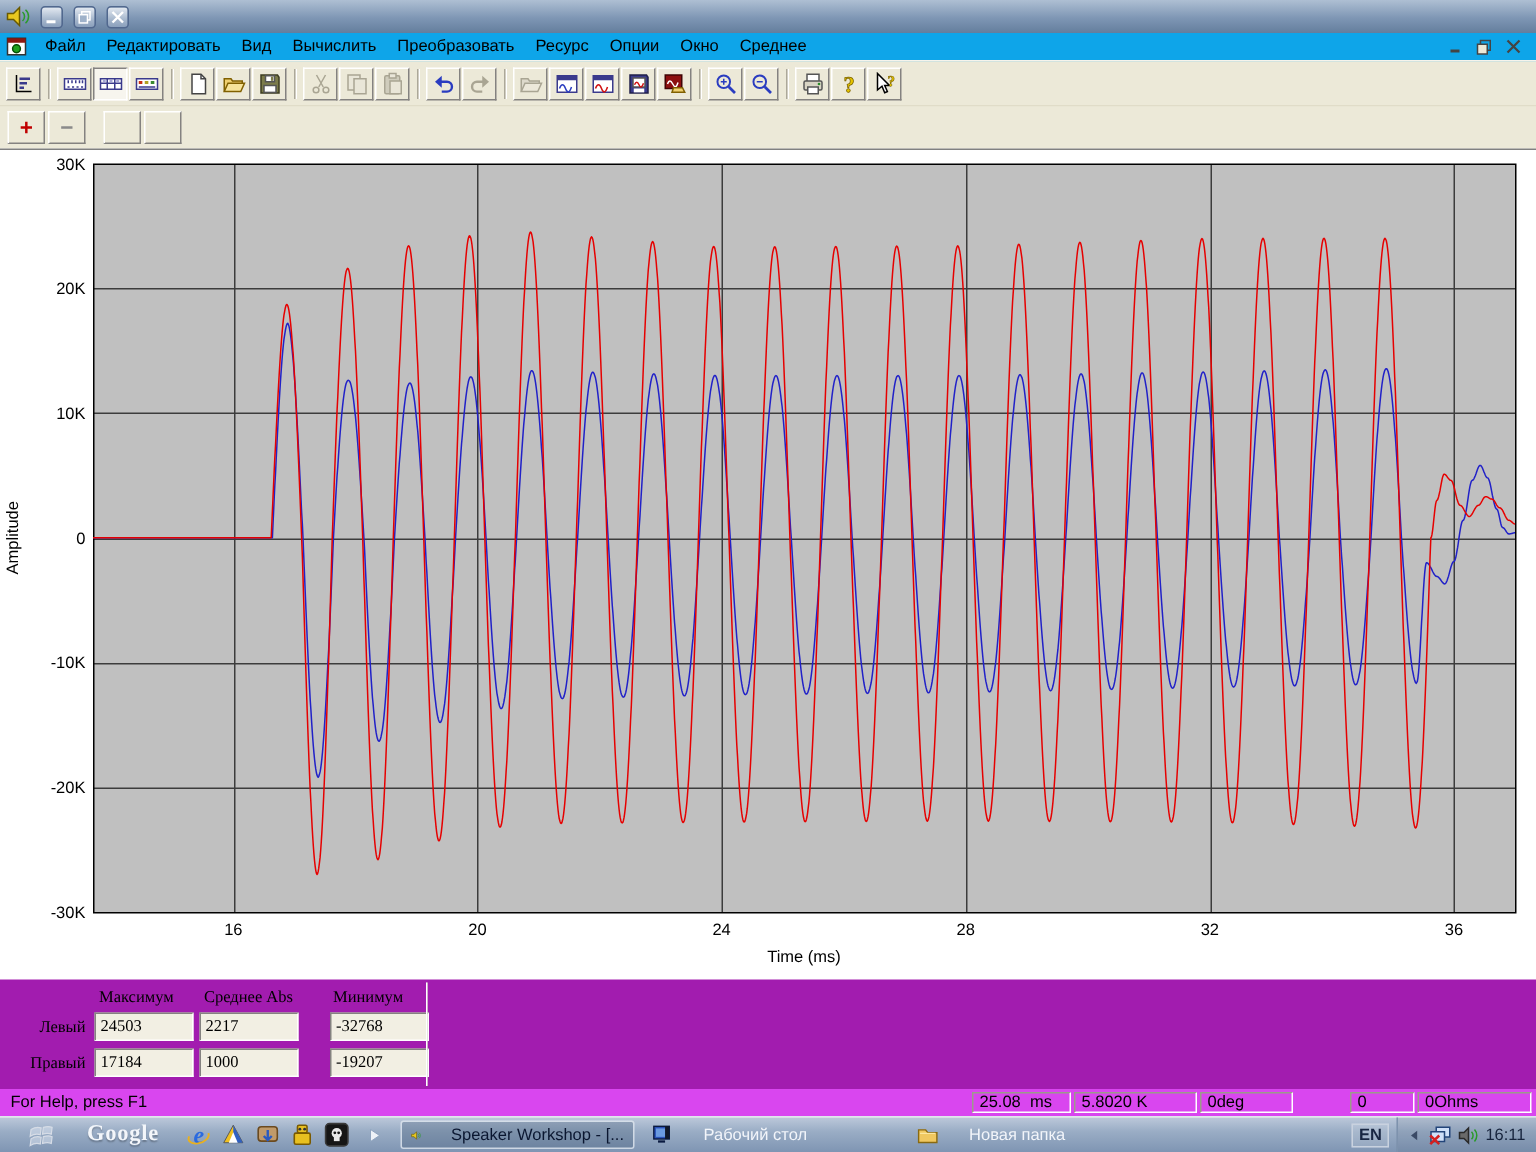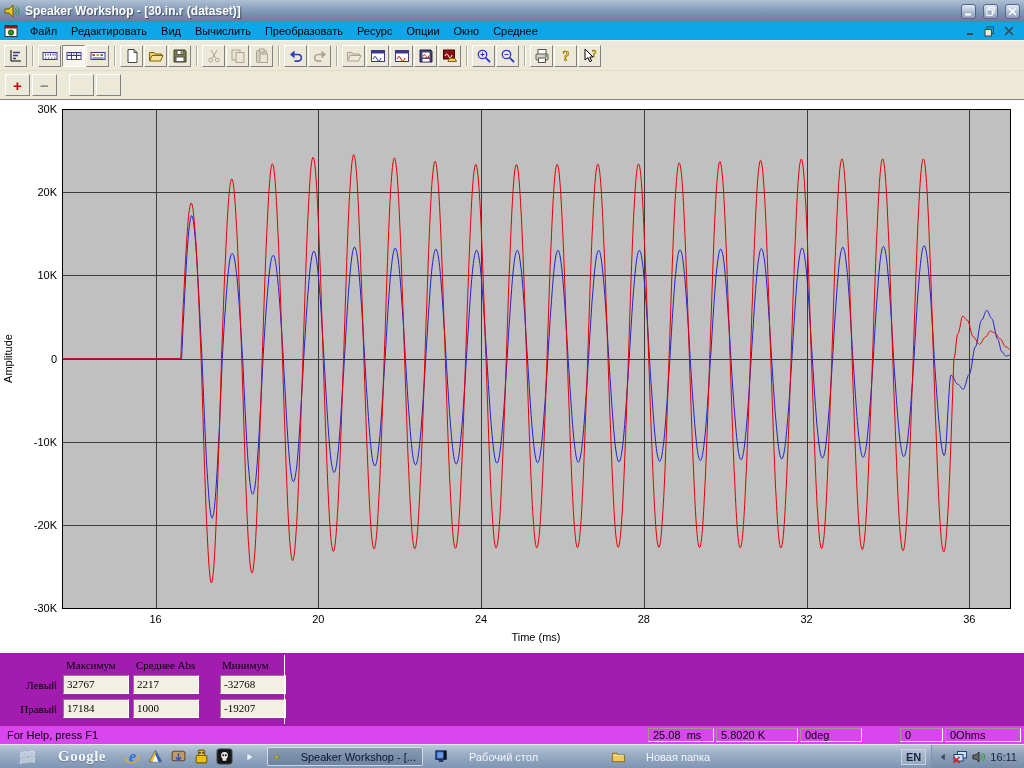--- a/index.html
+++ b/index.html
@@ -76,21 +76,20 @@
 </head>
 <body>
 
 <div class="screen">
 
   <div class="titlebar">
     <svg width="16" height="16" viewBox="0 0 16 16">
       <polygon points="1,6 5,6 9,2 9,14 5,10 1,10" fill="#e8c820" stroke="#6a5a00"></polygon>
       <path d="M11 5a4 4 0 0 1 0 6 M13 3.5a6 6 0 0 1 0 9" stroke="#2a9a2a" fill="none"></path>
     </svg>
-    <span class="title">Speaker Workshop - [30.in.r (dataset)]</span>
     <div class="wbtn">
       <svg width="9" height="9" viewBox="0 0 9 9">
           <path d="M1 7.5h6" stroke="#fff" stroke-width="2"></path>
         </svg>
     </div>
     <div class="wbtn">
       <svg width="9" height="9" viewBox="0 0 9 9">
           <rect x="2.5" y="0.8" width="5.5" height="5.5" fill="none" stroke="#fff"></rect>
           <rect x="0.8" y="2.8" width="5.5" height="5.5" fill="#9fb2ca" stroke="#fff"></rect>
         </svg>
@@ -344,21 +343,21 @@
         <text x="12" y="257.5" text-anchor="middle" transform="rotate(-90 12 257.5)">Amplitude</text>
       </svg>
   </div>
 
   <div class="stats-panel">
     <span class="sh" style="left:66px">Максимум</span>
     <span class="sh" style="left:136px">Среднее Abs</span>
     <span class="sh" style="left:222px">Минимум</span>
 
     <span class="slabel" style="top:26px">Левый</span>
-    <div class="sbox" style="left:63px;top:22px">32767</div>
+    <div class="sbox" style="left:63px;top:22px">24503</div>
     <div class="sbox" style="left:133px;top:22px">2217</div>
     <div class="sbox" style="left:220px;top:22px">-32768</div>
 
     <span class="slabel" style="top:50px">Правый</span>
     <div class="sbox" style="left:63px;top:46px">17184</div>
     <div class="sbox" style="left:133px;top:46px">1000</div>
     <div class="sbox" style="left:220px;top:46px">-19207</div>
 
     <div class="sdivider"></div>
   </div>

